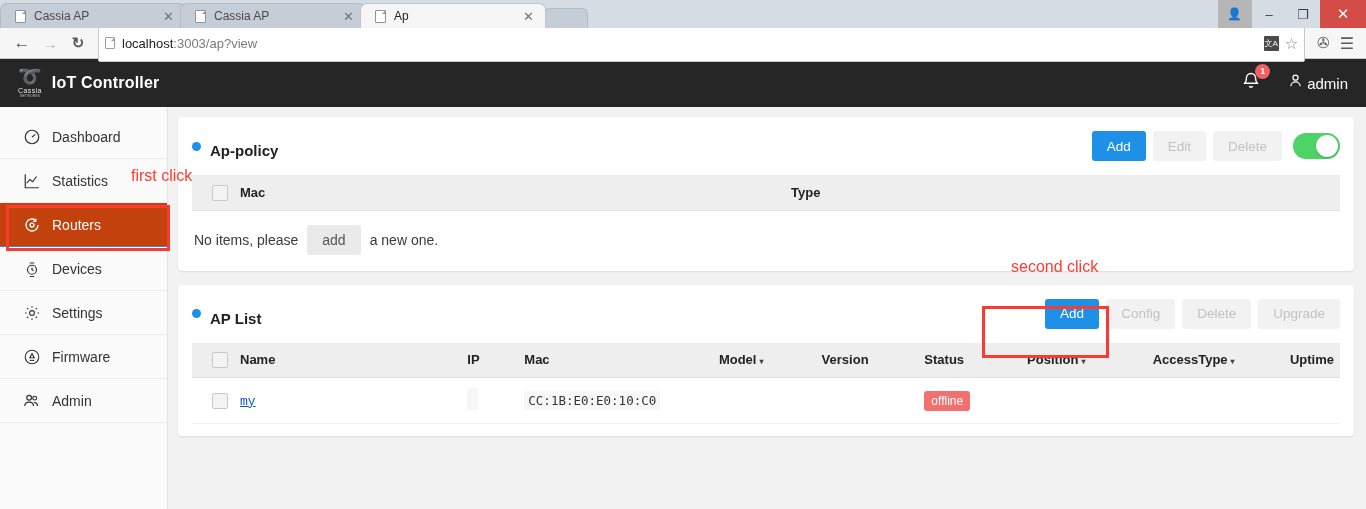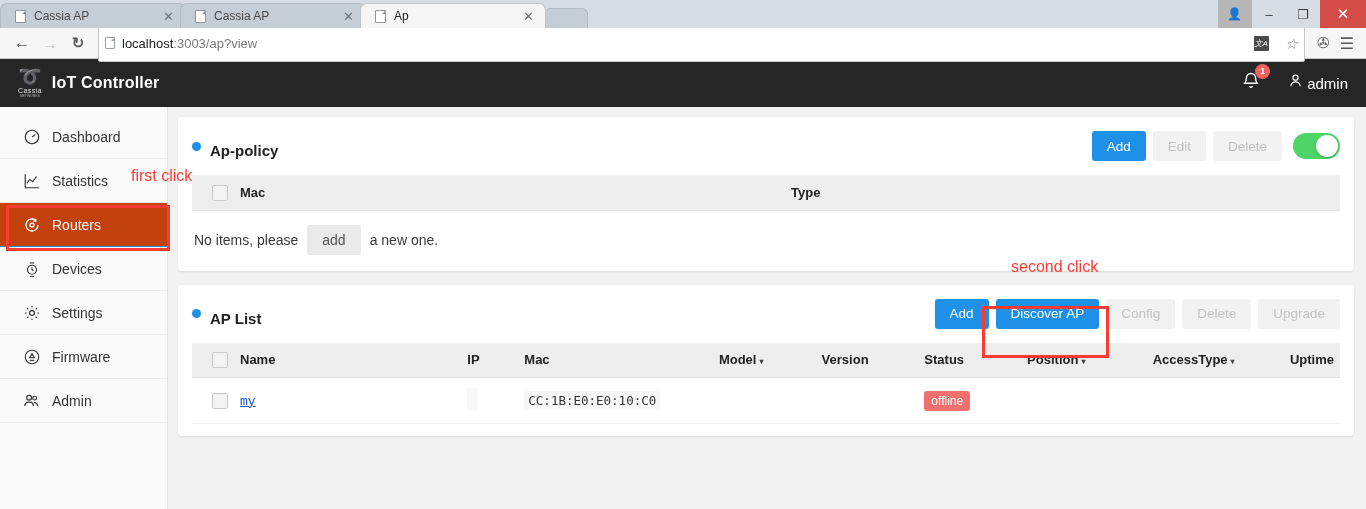--- a/index.html
+++ b/index.html
@@ -135,21 +135,21 @@
   }
   .omnibox .page-ico::after {
     content: "";
     position: absolute; top: -1px; right: -1px;
     border-width: 0 0 4px 4px;
     border-style: solid;
     border-color: transparent transparent #9aa0a6 transparent;
   }
   .url-host { color: #202124; }
   .url-rest { color: #7a7a7a; }
-  .omni-icons { display: flex; align-items: center; gap: 16px; margin-left: auto; font-style: italic; }
+  .omni-icons { display: flex; align-items: center; gap: 6px; margin-left: auto; }
   .tr-ico {
     width: 15px; height: 15px;
     background: #4a4a4a;
     color: #fff;
     font-size: 8px;
     display: flex; align-items: center; justify-content: center;
     border-radius: 1px;
     cursor: pointer;
   }
   .star-ico { font-size: 15px; color: #8a8a8a; cursor: pointer; line-height: 1; }
@@ -553,21 +553,20 @@
         <span>a new one.</span>
       </div>
     </div>
 
     <div class="panel">
       <div class="panel-head">
         <span class="dot"></span>
         <span class="panel-title">AP List</span>
         <span class="btn-row">
           <button class="btn primary">Add</button>
-          <button class="btn primary">Discover AP</button>
           <button class="btn disabled">Config</button>
           <button class="btn disabled">Delete</button>
           <button class="btn disabled">Upgrade</button>
         </span>
       </div>
 
       <table class="grid">
         <thead>
           <tr>
             <th class="th-cb">

